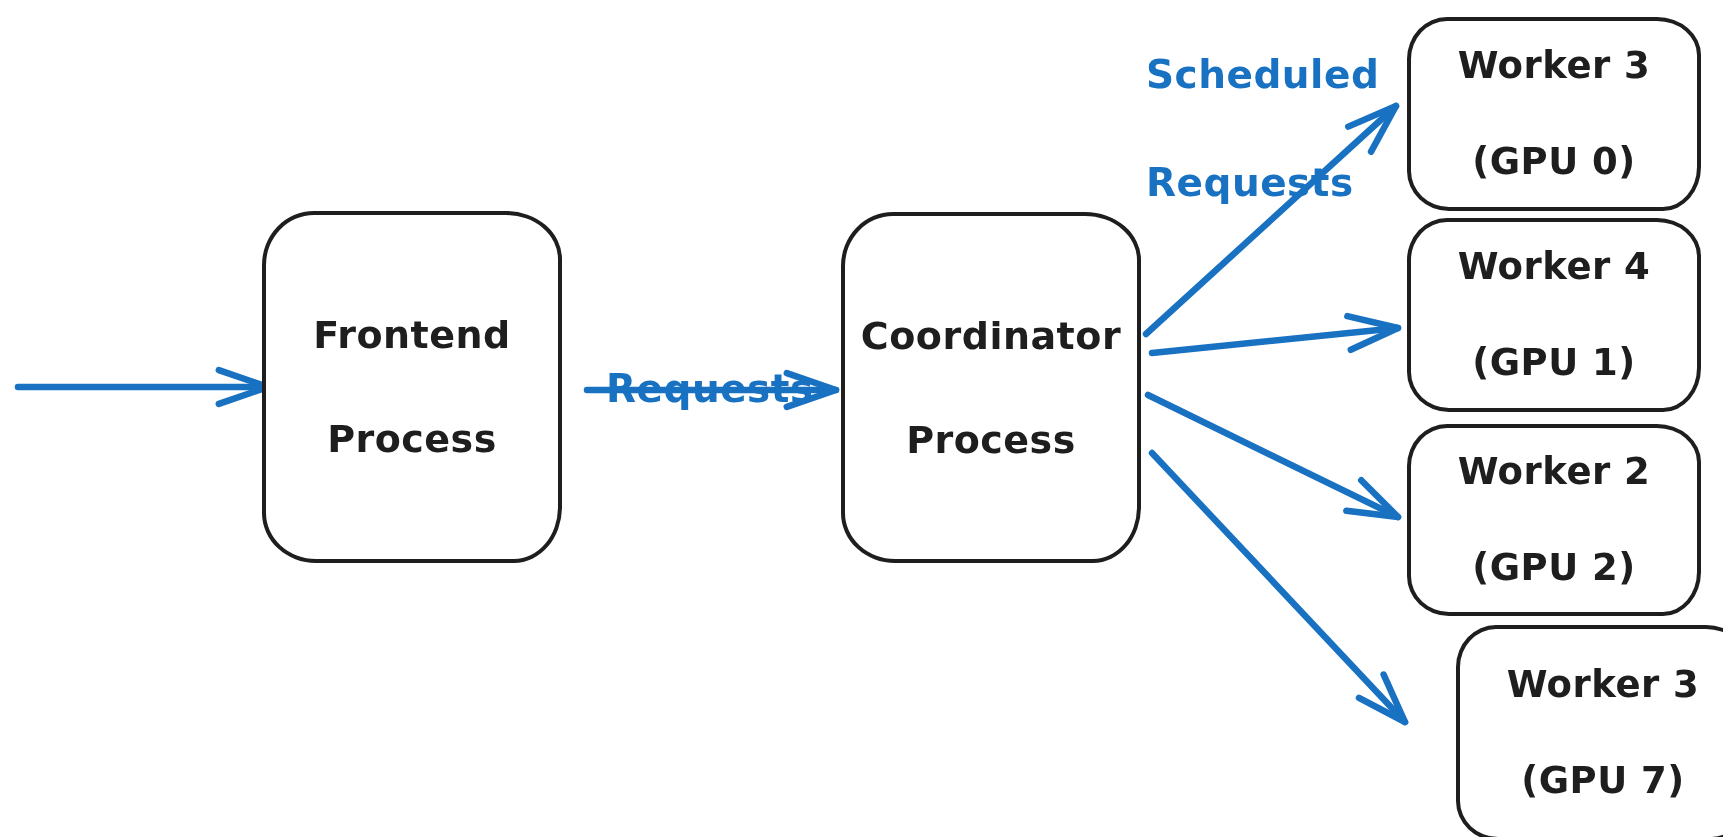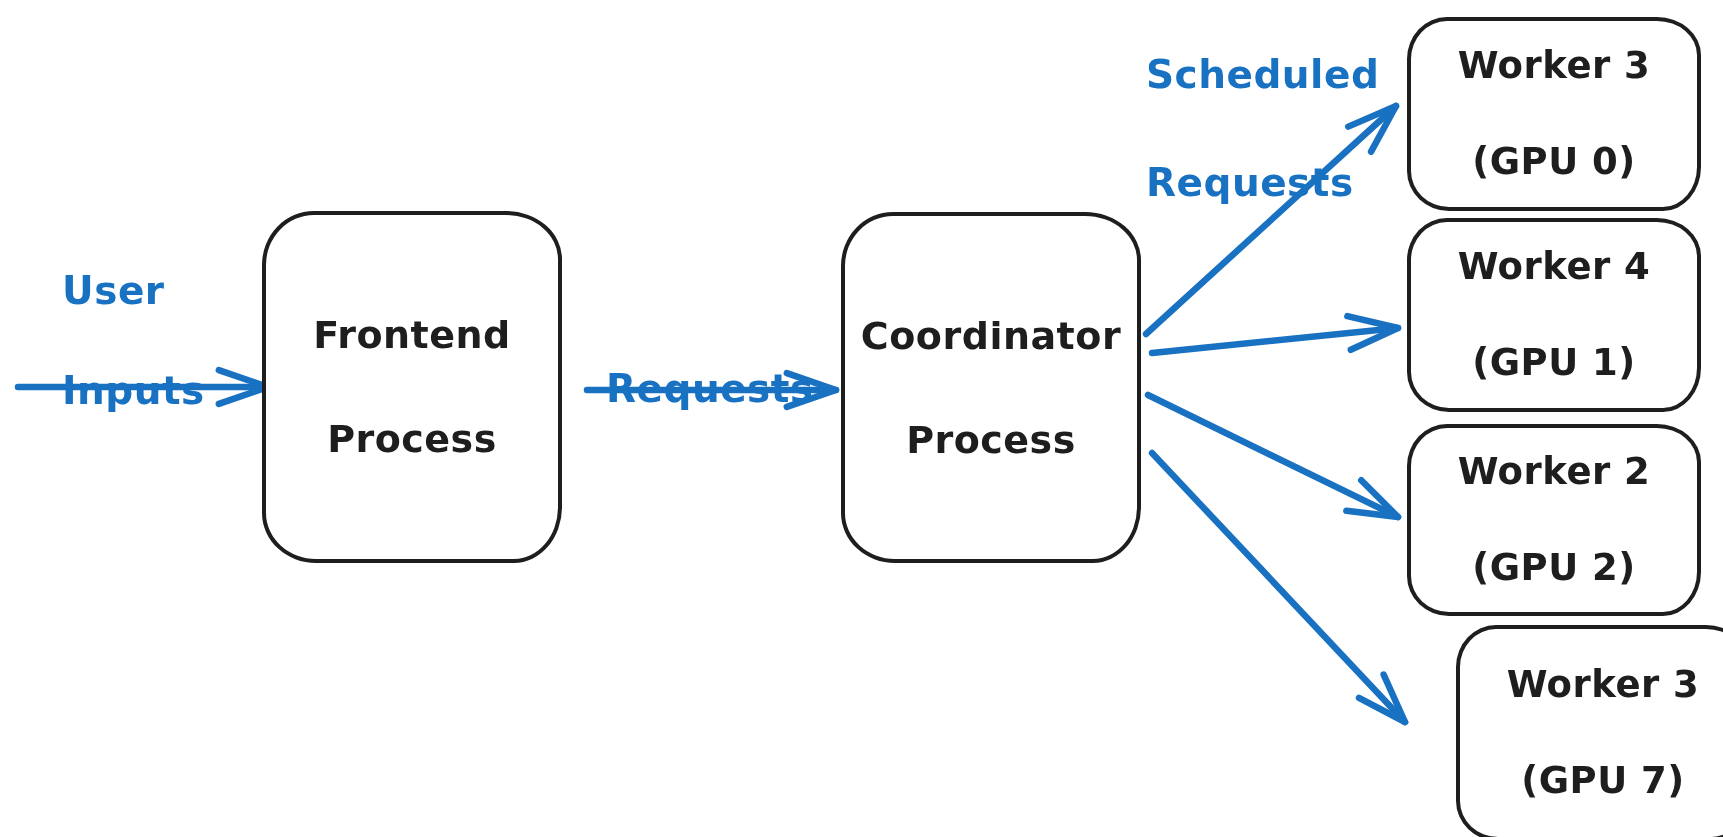--- a/index.html
+++ b/index.html
@@ -78,22 +78,20 @@
     <line class="arrow" x1="1148" y1="395" x2="1398" y2="517"></line>
     <line class="arrow" x1="1152" y1="453" x2="1405" y2="722"></line>
   <polyline points="218.8330340688355,370.07045596822786 268,387 218.83303406883553,403.92954403177214" class="arrowhead"></polyline>
       <polyline points="786.8330340688356,373.07045596822786 836,390 786.8330340688356,406.92954403177214" class="arrowhead"></polyline>
       <polyline points="1348.2640865328895,126.62238020841762 1396,106 1371.079991878518,151.63982028037873" class="arrowhead"></polyline>
       <polyline points="1347.3733127514024,316.12824620232186 1398,328 1350.7966445708394,349.81383130558044" class="arrowhead"></polyline>
       <polyline points="1361.2383904746123,480.2225059975137 1398,517 1346.3889701577518,510.65164599108004" class="arrowhead"></polyline>
       <polyline points="1383.6472891238357,674.5862705723445 1405,722 1358.9830276008054,697.7835128226295" class="arrowhead"></polyline>
     </svg>
 
-  <div class="edge-label" id="lbl-user"><span>User</span><br>
-<span>Inputs</span></div>
 
   <div class="edge-label" id="lbl-processed"><br>
 <span>Requests</span></div>
 
   <div class="edge-label" id="lbl-scheduled"><span>Scheduled</span><br>
 <span>Requests</span></div>
 
   <div class="node big" id="frontend">
     <div class="node-label"><span>Frontend</span><br>
 <span>Process</span></div>

